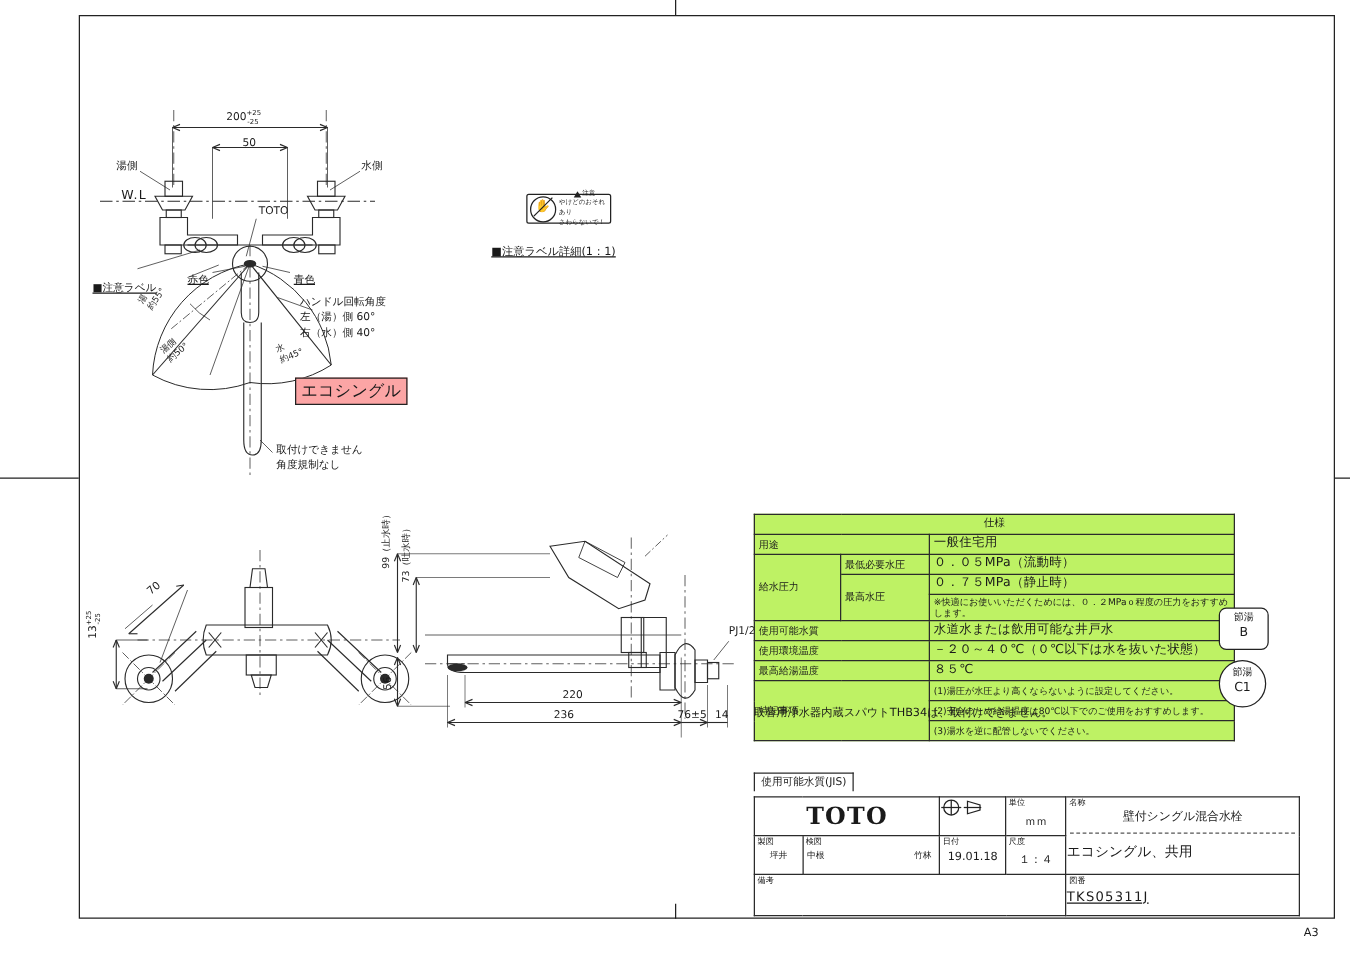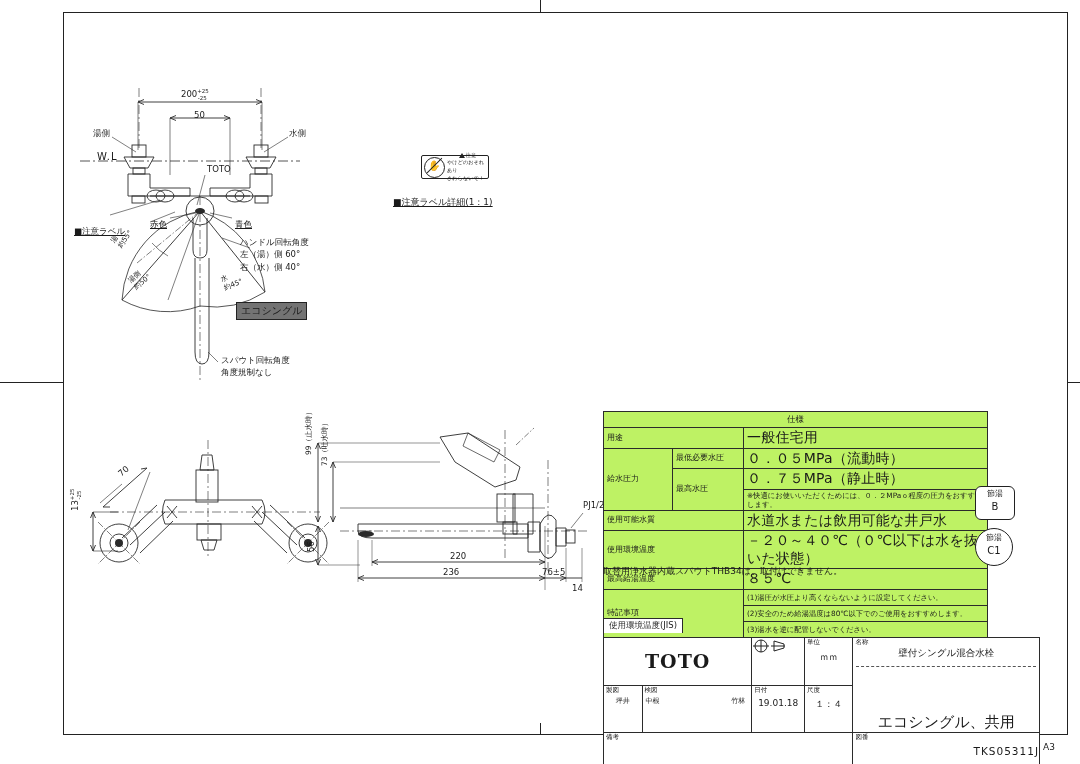--- a/index.html
+++ b/index.html
@@ -18,21 +18,21 @@
   .txt.s10{font-size:10px;}
   .dimtxt{position:absolute;font-size:8.5px;white-space:nowrap;}
   
   .spec{position:absolute;left:603px;top:411px;width:385px;
         border-collapse:collapse;font-size:8px;background:#bef264;}
   .spec td{border:.9px solid #2b2b2b;padding:1px 3px;vertical-align:middle;
            height:13px;line-height:1.25;}
   .spec .hdr{text-align:center;font-size:8.5px;}
   .spec .lab{width:62px;}
   .spec .lab2{width:64px;}
-  .spec .val{font-size:14px;letter-spacing:.2px;}
+  .spec .val{font-size:10px;letter-spacing:.2px;}
   .spec .note{font-size:7.3px;}
   
   .tb{position:absolute;left:603px;top:637px;width:437px;
       border-collapse:collapse;font-size:8px;background:#fff;}
   .tb td{border:.9px solid #2b2b2b;padding:0;vertical-align:top;position:relative;}
   .cellcap{position:absolute;left:2px;top:0px;font-size:6.5px;color:#111;}
   .cellmid{display:flex;align-items:center;justify-content:center;height:100%;}
   .jis{position:absolute;left:603px;top:618px;border:.9px solid #2b2b2b;
        border-bottom:none;padding:1px 5px 1px 5px;font-size:8.5px;background:#fff;}
   .toto{font-family:"DejaVu Serif","Liberation Serif",serif;font-weight:bold;
@@ -53,21 +53,21 @@
           margin-left:2px;position:relative;flex:0 0 auto;}
   .nohand:after{content:"";position:absolute;left:-1px;top:7.5px;width:21px;height:0;
                 border-top:1.6px solid #222;transform:rotate(-45deg);}
   .nohand span{position:absolute;left:3px;top:2px;font-size:10px;line-height:12px;color:#222;}
   .cautxt{font-size:5.2px;line-height:1.45;margin-left:2px;}
   .warnhead{display:flex;align-items:center;gap:1px;justify-content:center;}
   .tri{width:0;height:0;border-left:3px solid transparent;border-right:3px solid transparent;
        border-bottom:5px solid #222;}
   
   .ecobox{position:absolute;left:236px;top:302px;border:.9px solid #222;
-          padding:1px 4px;font-size:10px;background:#737373;}
+          padding:1px 4px;font-size:13px;background:#fca5a5;}
   svg{position:absolute;left:0;top:0;overflow:visible;}
 </style>
 </head>
 <body>
 
 <div class="sheet">
 
   <div class="frame"></div>
   <div class="tickL" style="top:382px;"></div>
   <div class="tickV" style="left:540px;top:0px;"></div>
@@ -169,21 +169,21 @@
   <div class="txt" style="left:222px;top:272px;transform:rotate(-22deg);font-size:7px;">
     <span>水</span><br><span>約45°</span>
   </div>
   <div class="txt" style="left:240px;top:236px;line-height:1.45;">
     <span>ハンドル回転角度</span><br>
     <span>左（湯）側 60°</span><br>
     <span>右（水）側 40°</span>
   </div>
   <div class="ecobox">エコシングル</div>
   <div class="txt" style="left:221px;top:355px;line-height:1.4;">
-    <span>スパウト回転角度</span><br>
+    <span>取付けできません</span><br>
     <span class="u">角度規制なし</span>
   </div>
 
   <div class="caution">
     <div class="nohand">
         <span>✋</span>
       </div>
     <div class="cautxt">
       <div class="warnhead">
         <span class="tri"></span>
@@ -318,21 +318,21 @@
 
       <line x1="571" y1="528" x2="583" y2="513" stroke-width="0.6"></line>
     </g>
   </svg>
   <div class="dimtxt" style="left:304px;top:455px;transform:rotate(-90deg);transform-origin:left top;font-size:7.5px;">99（止水時）</div>
   <div class="dimtxt" style="left:320px;top:466px;transform:rotate(-90deg);transform-origin:left top;font-size:7.5px;">73（吐水時）</div>
   <div class="dimtxt" style="left:306px;top:552px;transform:rotate(-90deg);transform-origin:left top;">56</div>
   <div class="dimtxt" style="left:450px;top:551px;">220</div>
   <div class="dimtxt" style="left:443px;top:567px;">236</div>
   <div class="dimtxt" style="left:542px;top:567px;">76±5</div>
-  <div class="dimtxt" style="left:572px;top:567px;margin-top:16px;">14</div>
+  <div class="dimtxt" style="left:572px;top:567px;">14</div>
   <div class="dimtxt s9" style="left:583px;top:500px;">PJ1/2</div>
 
   <table class="spec">
     <tbody>
         <tr>
       <td class="hdr" colspan="3">仕様</td>
     </tr>
     <tr>
       <td class="lab" colspan="2">用途</td>
       <td class="val">一般住宅用</td>
@@ -375,21 +375,21 @@
     </table>
   <div class="txt s9" style="left:603px;top:566px;">取替用浄水器内蔵スパウトTHB34は、取付けできません。</div>
 
   <div class="badgeB">
     <span>節湯</span><br><b>B</b>
   </div>
   <div class="badgeC">
     <span>節湯</span><br><b>C1</b>
   </div>
 
-  <div class="jis">使用環境温度(JIS)</div>
+  <div class="jis">使用可能水質(JIS)</div>
   <table class="tb">
     <tbody>
         <tr>
       <td colspan="2" style="width:148px;height:30px;">
         <div class="cellmid">
               <span class="toto">TOTO</span>
             </div>
       </td>
       <td style="width:52px;">
         <div class="cellmid">
@@ -405,21 +405,21 @@
         </div>
       </td>
       <td style="width:48px;">
         <span class="cellcap">単位</span>
         <div style="text-align:center;padding-top:13px;font-size:9px;">ｍｍ</div>
       </td>
       <td rowspan="2" style="width:188px;">
         <span class="cellcap">名称</span>
         <div style="text-align:center;padding-top:9px;font-size:9.5px;">壁付シングル混合水栓</div>
         <div style="border-top:1px dashed #555;margin:6px 3px 0 3px;"></div>
-        <div style="text-align:center;padding-top:7px;font-size:15px;margin-top:39px;">エコシングル、共用</div>
+        <div style="padding-top:7px;font-size:11px;">エコシングル、共用</div>
       </td>
     </tr>
     <tr>
       <td style="width:38px;height:30px;">
         <span class="cellcap">製図</span>
         <div style="text-align:center;padding-top:10px;font-size:7px;">坪井</div>
       </td>
       <td style="width:110px;">
         <span class="cellcap">検図</span>
         <div style="display:flex;justify-content:space-between;padding:10px 6px 0 3px;font-size:7px;">
@@ -436,21 +436,21 @@
         <div style="text-align:center;padding-top:12px;font-size:9px;">１：４</div>
       </td>
     </tr>
     <tr>
       <td colspan="4" style="height:32px;">
         <span class="cellcap">備考</span>
         <div style="padding:12px 0 0 6px;font-size:8px;"></div>
       </td>
       <td>
         <span class="cellcap">図番</span>
-        <div style="text-align:right;padding-top:12px;font-size:10.5px;letter-spacing:1px;">TKS05311J</div>
+        <div style="text-align:left;padding-top:12px;font-size:10.5px;letter-spacing:1px;text-decoration:underline;">TKS05311J</div>
       </td>
     </tr>
   </tbody>
     </table>
 
   <div class="txt s9" style="left:1043px;top:742px;">A3</div>
 
 </div>
 
 </body></html>

